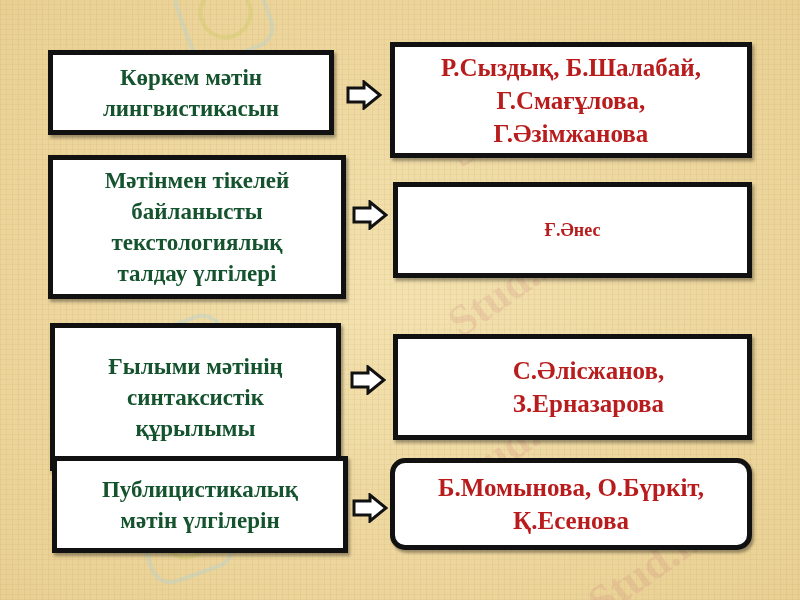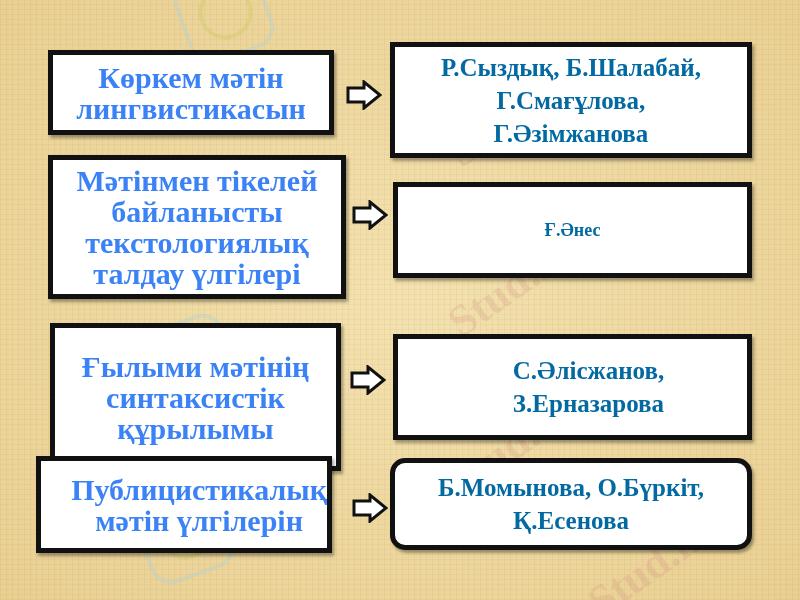--- a/index.html
+++ b/index.html
@@ -13,22 +13,22 @@
     font-family: "Liberation Serif", serif;
   }
   .box {
     position: absolute; box-sizing: border-box;
     background: #ffffff;
     border: 5px solid #111111;
     box-shadow: 2px 3px 3px rgba(0,0,0,0.35);
     display: flex; align-items: center; justify-content: center;
     text-align: center; font-weight: bold;
   }
-  .box.left { color: #3b82f6; font-size: 30px; line-height: 31px; }
-  .box.right { color: #0369a1; font-size: 25px; line-height: 33px; }
+  .box.left { color: #14532d; font-size: 23px; line-height: 31px; }
+  .box.right { color: #b91c1c; font-size: 25px; line-height: 33px; }
   .box span { white-space: pre-line; }
   .arrow { position: absolute; width: 36px; height: 30px; }
   .watermark {
     position: absolute; font-family: "Liberation Serif", serif; font-weight: bold;
     color: rgba(200,120,120,0.18); font-size: 44px; transform: rotate(-35deg);
     pointer-events: none; white-space: nowrap;
   }
   .wm-logo {
     position: absolute; width: 80px; height: 80px; border-radius: 22px;
     border: 4px solid rgba(170,210,220,0.35); transform: rotate(-20deg);
@@ -83,21 +83,21 @@
 құрылымы</span>
 </div>
 <svg class="arrow" style="left:350px;top:365px;" viewBox="0 0 36 30">
   <polygon points="2,8 18,8 18,2 34,15 18,28 18,22 2,22" fill="#fff" stroke="#111" stroke-width="3"></polygon>
 </svg>
 <div class="box right" style="left:393px;top:334px;width:359px;height:106px;padding-left:32px;">
   <span>С.Әлісжанов,
 З.Ерназарова</span>
 </div>
 
-<div class="box left" style="left:36px;top:456px;width:296px;height:97px;justify-content:flex-end;">
+<div class="box left" style="left:52px;top:456px;width:296px;height:97px;">
   <span>Публицистикалық
 мәтін үлгілерін</span>
 </div>
 <svg class="arrow" style="left:352px;top:493px;" viewBox="0 0 36 30">
   <polygon points="2,8 18,8 18,2 34,15 18,28 18,22 2,22" fill="#fff" stroke="#111" stroke-width="3"></polygon>
 </svg>
 <div class="box right" style="left:390px;top:458px;width:362px;height:92px;border-radius:15px;">
   <span>Б.Момынова, О.Бүркіт,
 Қ.Есенова</span>
 </div>

